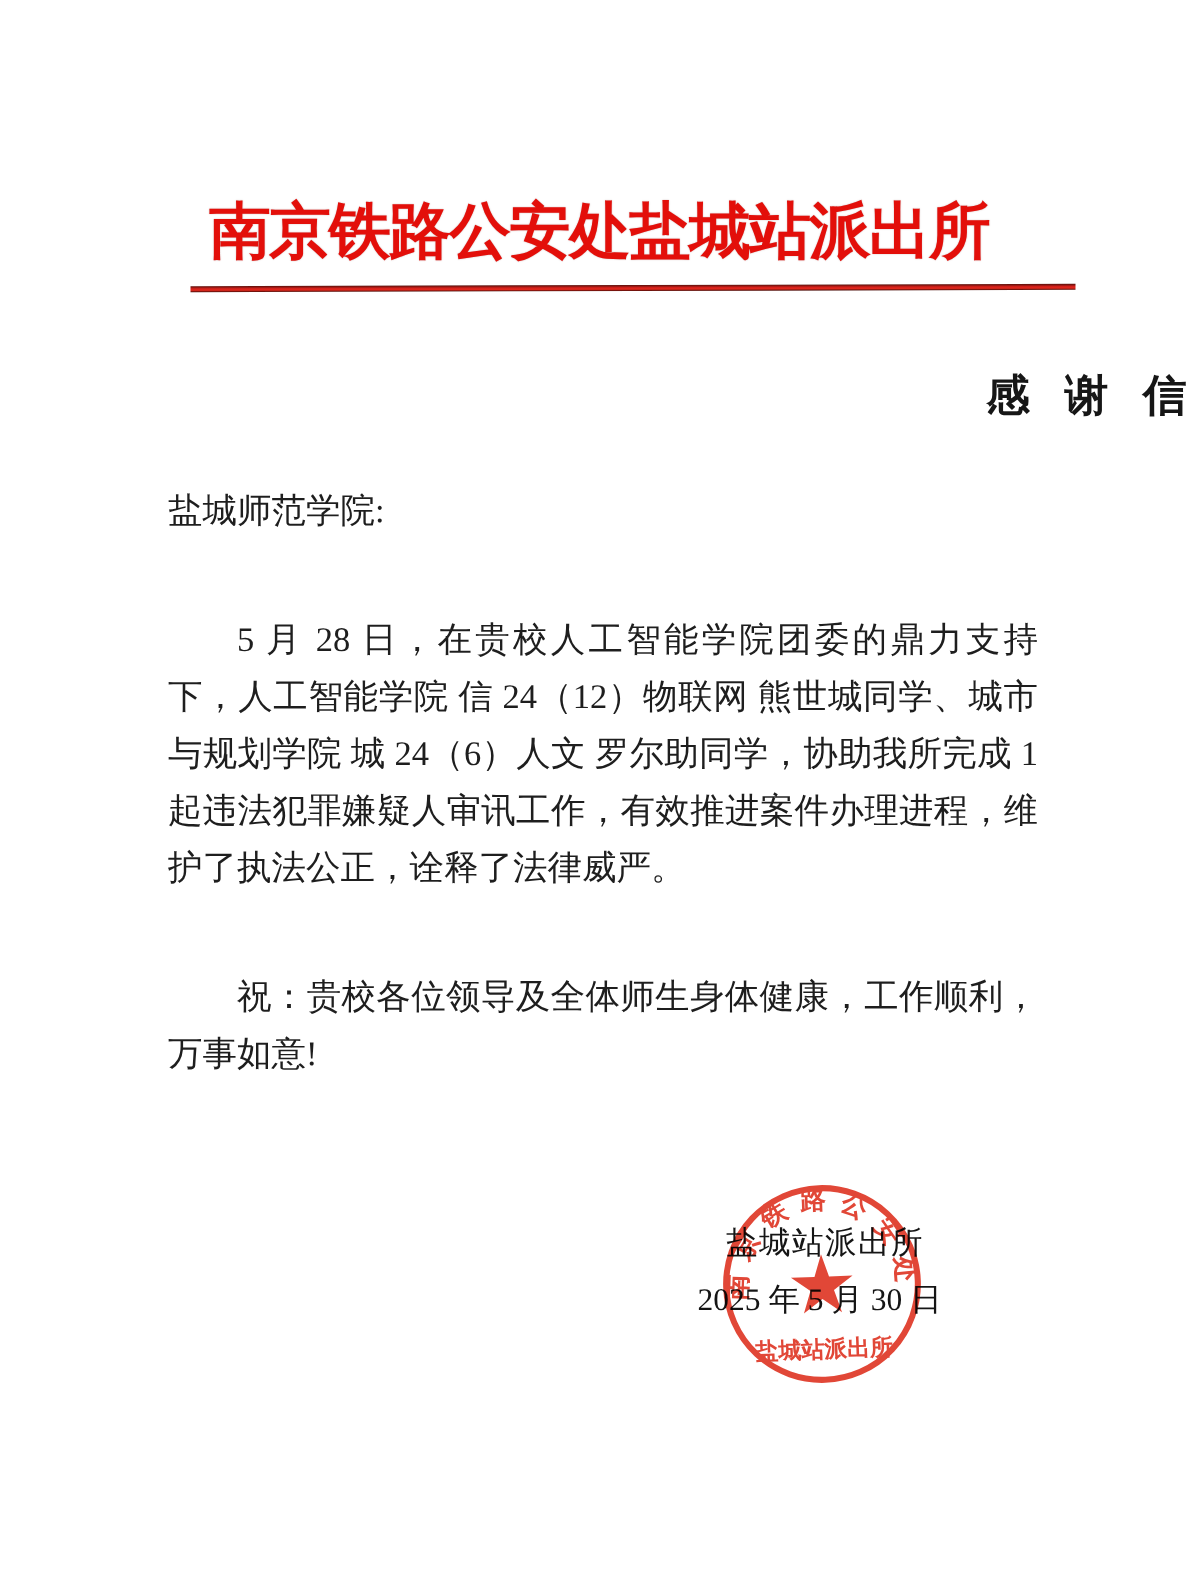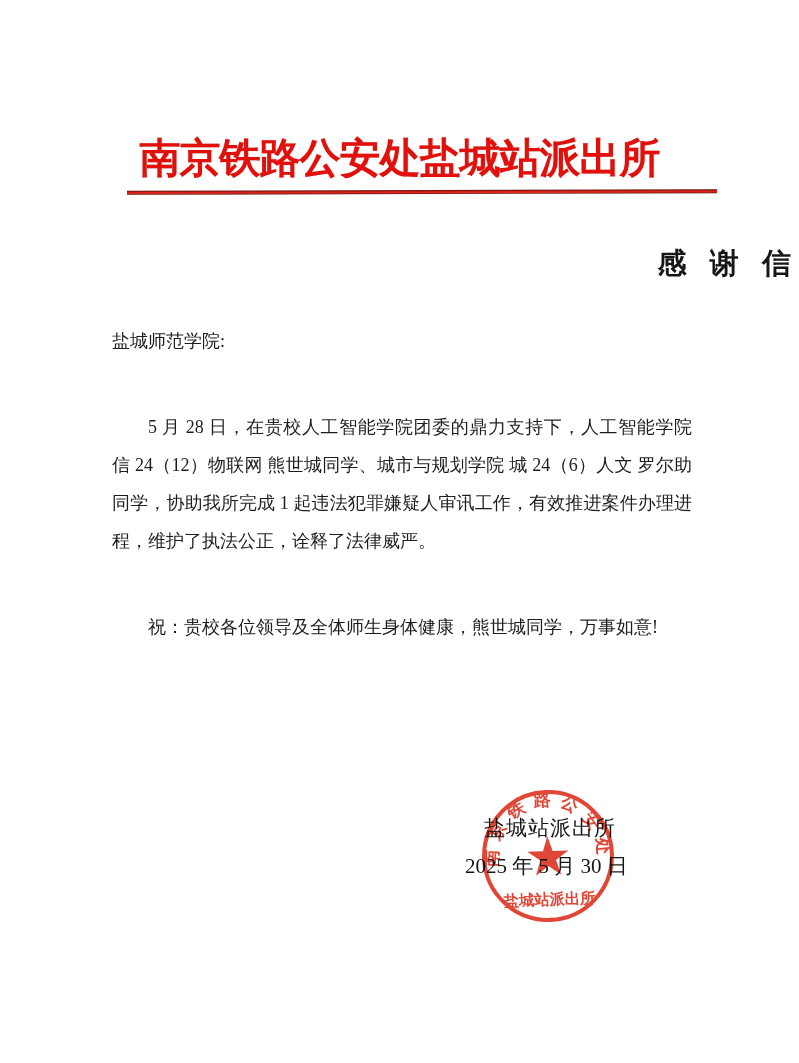--- a/index.html
+++ b/index.html
@@ -11,21 +11,21 @@
     overflow: hidden;
     font-family: "Liberation Serif", "DejaVu Serif", serif;
     color: #1e1e1e;
   }
   .letterhead-title {
     position: absolute;
     top: 133px;
     left: 0;
     width: 799px;
     text-align: center;
-    font-family: Liberation Serif, serif;
+    font-family: Liberation Mono, monospace;
     font-weight: 900;
     font-size: 41px;
     line-height: 50px;
     letter-spacing: -1px;
     color: #e30f0a;
     text-shadow: 0 0 1px rgba(90,0,0,.35);
     white-space: nowrap;
   }
   .header-rule {
     position: absolute;
@@ -46,21 +46,21 @@
     font-weight: bold;
     letter-spacing: 8px;
     color: #161616;
     white-space: nowrap;
   }
   .letter-body {
     position: absolute;
     top: 322px;
     left: 112px;
     width: 580px;
-    font-size: 18px;
+    font-size: 23px;
     line-height: 38px;
     text-align: justify;
     text-justify: inter-character;
     color: #1e1e1e;
   }
   .letter-body p { margin: 0; }
   .letter-body p.indent { text-indent: 2em; margin-top: 48px; }
   .signature-line {
     position: absolute;
     top: 814px;
@@ -103,21 +103,21 @@
 
   <div class="letterhead-title">南京铁路公安处盐城站派出所</div>
 
   <div class="header-rule"></div>
 
   <div class="letter-title">感 谢 信</div>
 
   <div class="letter-body">
     <p>盐城师范学院:</p>
     <p class="indent">5 月 28 日，在贵校人工智能学院团委的鼎力支持下，人工智能学院 信 24（12）物联网 熊世城同学、城市与规划学院 城 24（6）人文 罗尔助同学，协助我所完成 1 起违法犯罪嫌疑人审讯工作，有效推进案件办理进程，维护了执法公正，诠释了法律威严。</p>
-    <p class="indent">祝：贵校各位领导及全体师生身体健康，熊世城同学，万事如意!</p>
+    <p class="indent">祝：贵校各位领导及全体师生身体健康，工作顺利，万事如意!</p>
   </div>
 
   <div class="signature-line">盐城站派出所</div>
 
   <div class="date-line">2025 年 5 月 30 日</div>
 
   <svg class="stamp" viewBox="0 0 160 160" xmlns="http://www.w3.org/2000/svg">
     <defs>
       <path id="seal-arc" d="M 34.1 112.1 A 56 56 0 1 1 125.9 112.1" fill="none"></path>
     </defs>

